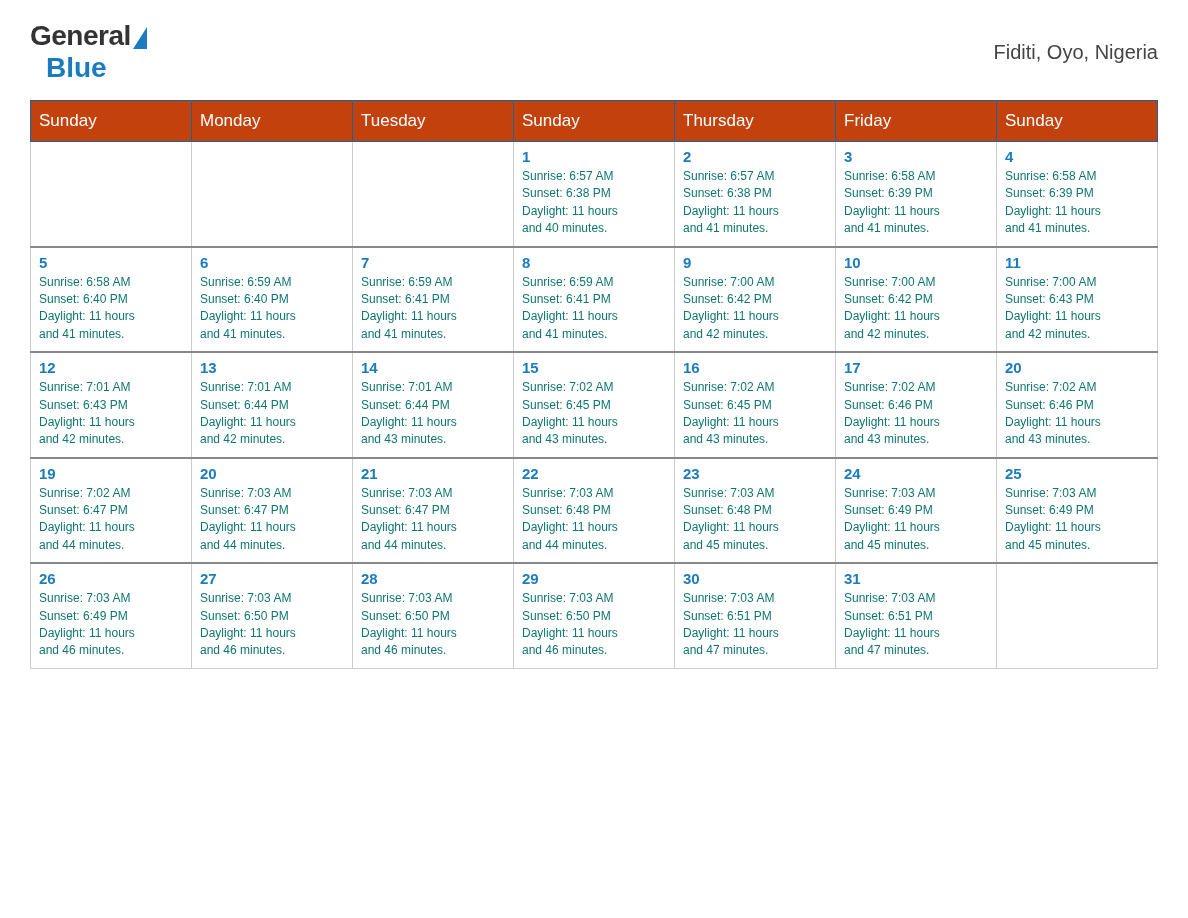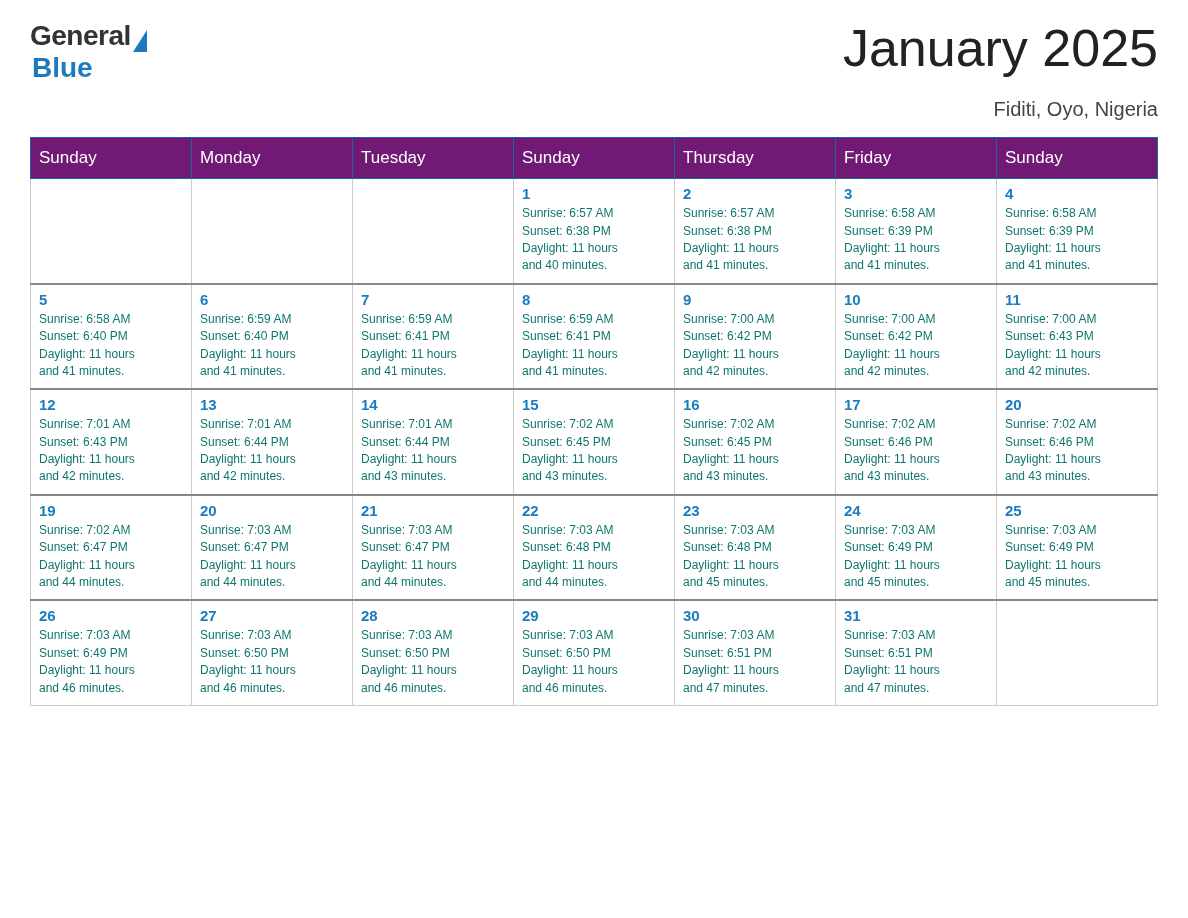--- a/index.html
+++ b/index.html
@@ -16,42 +16,42 @@
       align-items: flex-start;
       margin-bottom: 16px;
     }
     .logo {
       display: flex;
       flex-direction: column;
       align-items: flex-start;
     }
     .logo-top {
       display: flex;
-      align-items: flex-end;
+      align-items: center;
     }
     .logo-general {
       font-size: 28px;
       font-weight: bold;
       color: #333;
       letter-spacing: -0.5px;
     }
     .logo-triangle {
       width: 0;
       height: 0;
       border-left: 14px solid transparent;
       border-right: 0px solid transparent;
       border-bottom: 22px solid #1a7bbf;
       margin-left: 2px;
       margin-top: 4px;
     }
     .logo-blue {
       font-size: 28px;
       font-weight: bold;
       color: #1a7bbf;
-      margin-left: 2px;
+      margin-left: 16px;
     }
     .title-block {
       text-align: right;
     }
     .main-title {
       font-size: 52px;
       font-weight: normal;
       color: #222;
       line-height: 1.1;
     }
@@ -59,21 +59,21 @@
       font-size: 20px;
       color: #444;
       margin-top: 21px;
     }
     .calendar {
       width: 100%;
       border-collapse: collapse;
       border: 1px solid #aaa;
     }
     .calendar th {
-      background-color: #701a75;
+      background-color: #c2410c;
       color: #fff;
       padding: 10px 8px;
       font-size: 17px;
       font-weight: normal;
       text-align: left;
       border: 1px solid #1565a0;
     }
     .calendar td {
       vertical-align: top;
       padding: 6px 8px 8px 8px;
@@ -107,21 +107,20 @@
 
 <div class="header">
   <div class="logo">
     <div class="logo-top">
       <span class="logo-general">General</span>
       <div class="logo-triangle"></div>
     </div>
     <span class="logo-blue">Blue</span>
   </div>
   <div class="title-block">
-    <div class="main-title">January 2025</div>
     <div class="subtitle">Fiditi, Oyo, Nigeria</div>
   </div>
 </div>
 
 <table class="calendar">
   <thead>
     <tr>
     <th>Sunday</th>
         <th>Monday</th>
         <th>Tuesday</th>

